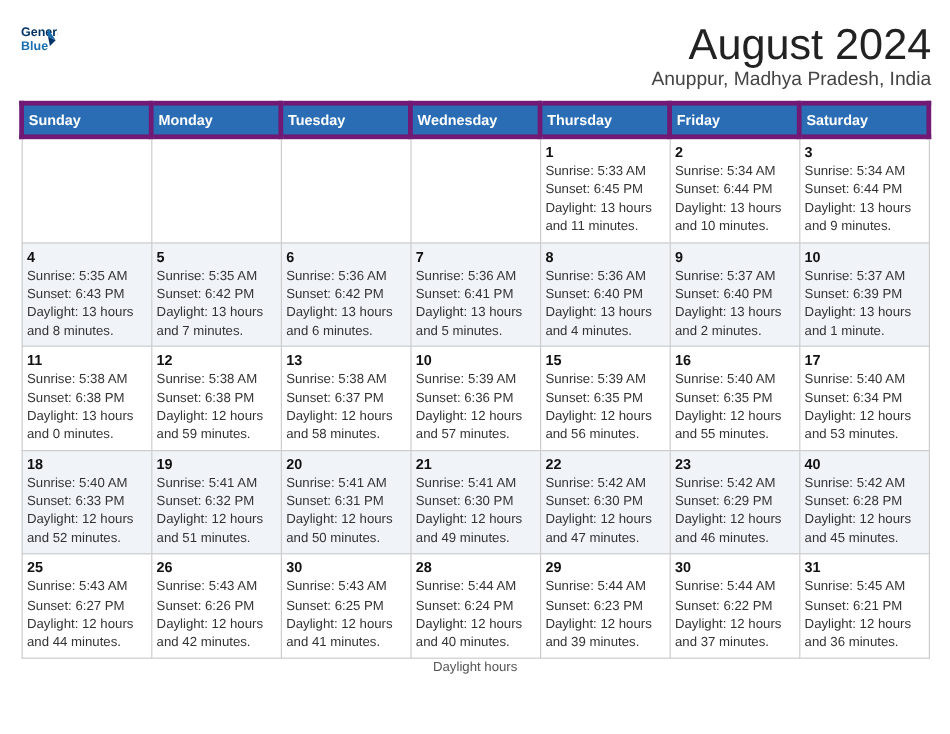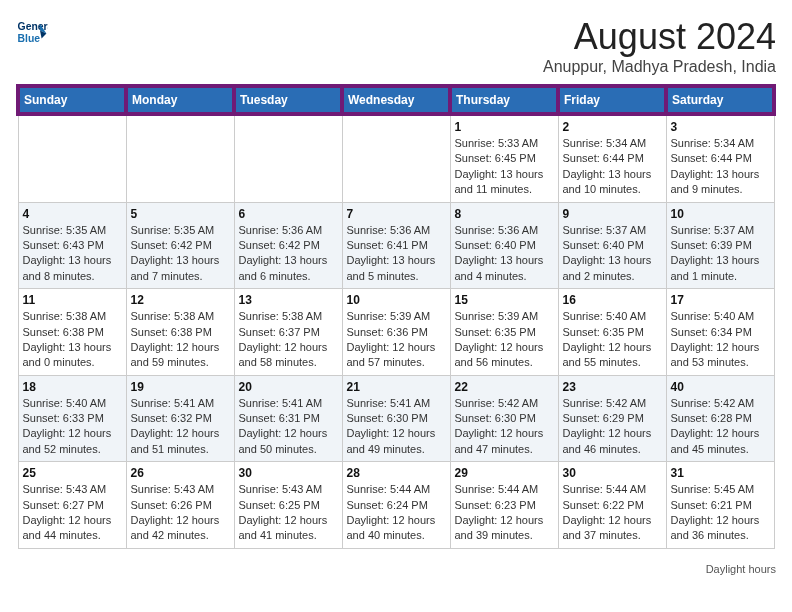--- a/index.html
+++ b/index.html
@@ -76,22 +76,22 @@
       color: #333;
       font-size: 11px;
       line-height: 1.4;
     }
     .empty-cell {
       background-color: #fff !important;
     }
     .footer-note {
       font-size: 11px;
       color: #555;
-      margin-top: 14px;
-      text-align: right;
+      margin-top: 1px;
+      text-align: center;
     }
   </style>
 </head>
 <body>
 
 <div class="header-area">
   <div class="logo">
     <svg class="logo-icon" viewBox="0 0 40 40" xmlns="http://www.w3.org/2000/svg">
       <text x="2" y="18" font-size="13" font-weight="bold" fill="#003366">General</text>
       <text x="2" y="32" font-size="13" font-weight="bold" fill="#1a6faf">Blue</text>

